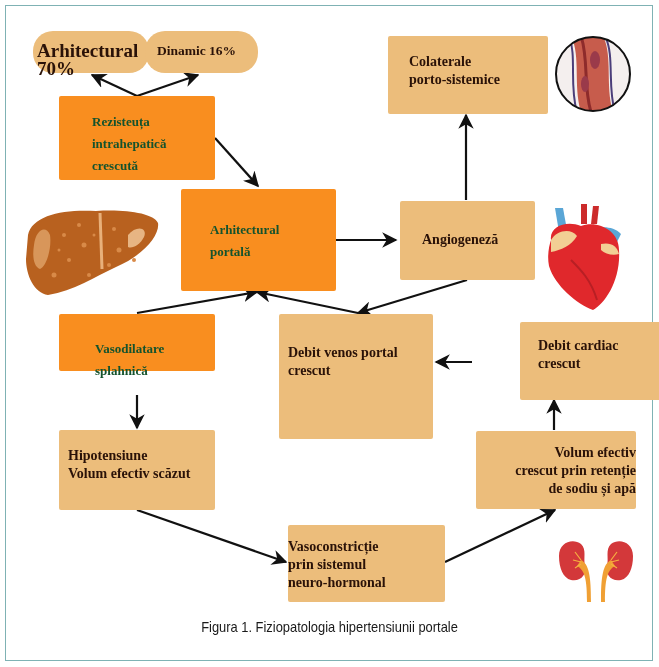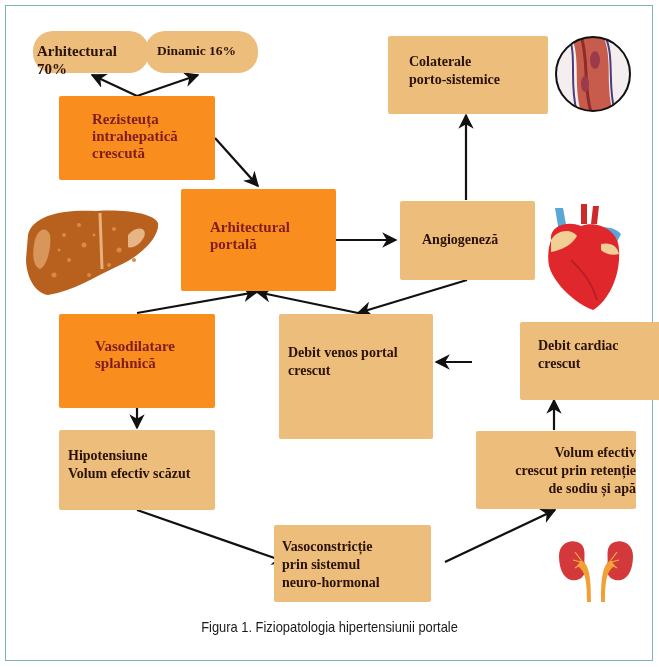--- a/index.html
+++ b/index.html
@@ -7,21 +7,21 @@
   .frame {
     position: absolute; left: 5px; top: 5px; width: 648px; height: 656px;
     border: 1px solid #7fb2b4; box-sizing: border-box; background: #fff;
   }
   .box {
     position: absolute; box-sizing: border-box; border-radius: 2px;
     font-family: "Liberation Serif", serif; font-weight: bold; color: #2a1208;
     font-size: 14px; line-height: 18px;
   }
   .tan { background: #ecbd7b; }
-  .orange { background: #f98e1f; color: #7f1d1d; font-size: 15px; line-height: 17px; }
+  .orange { background: #f98e1f; color: #14532d; font-size: 13px; line-height: 22px; }
   .box span { display: block; white-space: pre-line; }
   .caption {
     position: absolute; left: 0; width: 659px; top: 618px; text-align: center;
     font-family: "Liberation Sans", sans-serif; font-size: 15px; color: #1a1a1a;
     transform: scaleX(0.86);
   }
   svg.arrows { position: absolute; left: 0; top: 0; }
   .illus { position: absolute; }
 </style>
 </head>
@@ -45,21 +45,21 @@
     <line x1="358" y1="313" x2="257" y2="292" marker-end="url(#ah)"></line>
     <line x1="137" y1="313" x2="257" y2="292" marker-end="url(#ah)"></line>
     <line x1="137" y1="395" x2="137" y2="428" marker-end="url(#ah)"></line>
     <line x1="137" y1="510" x2="286" y2="562" marker-end="url(#ah)"></line>
     <line x1="445" y1="562" x2="555" y2="510" marker-end="url(#ah)"></line>
     <line x1="554" y1="430" x2="554" y2="400" marker-end="url(#ah)"></line>
     <line x1="472" y1="362" x2="436" y2="362" marker-end="url(#ah)"></line>
   </g>
 </svg>
 
-<div class="box tan" style="left:33px;top:31px;width:116px;height:42px;border-radius:20px;padding:11px 0 0 4px;font-size:15px;">
+<div class="box tan" style="left:33px;top:31px;width:116px;height:42px;border-radius:20px;padding:11px 0 0 4px;font-size:19px;">
   <span>Arhitectural 70%</span>
 </div>
 <div class="box tan" style="left:145px;top:31px;width:113px;height:42px;border-radius:20px;padding:11px 0 0 12px;font-size:13.5px;">
   <span>Dinamic 16%</span>
 </div>
 <div class="box orange" style="left:59px;top:96px;width:156px;height:84px;padding:15px 0 0 33px;">
   <span>Rezisteuța
 intrahepatică
 crescută</span>
 </div>
@@ -67,42 +67,42 @@
   <span>Arhitectural
 portală</span>
 </div>
 <div class="box tan" style="left:388px;top:36px;width:160px;height:78px;padding:17px 0 0 21px;">
   <span>Colaterale
 porto-sistemice</span>
 </div>
 <div class="box tan" style="left:400px;top:201px;width:135px;height:79px;padding:30px 0 0 22px;">
   <span>Angiogeneză</span>
 </div>
-<div class="box orange" style="left:59px;top:314px;width:156px;height:94px;padding:24px 8px 0 36px;">
+<div class="box orange" style="left:59px;top:314px;width:156px;height:57px;padding:24px 8px 0 36px;">
   <span>Vasodilatare
 splahnică</span>
 </div>
 <div class="box tan" style="left:279px;top:314px;width:154px;height:125px;padding:30px 0 0 9px;">
   <span>Debit venos portal
 crescut</span>
 </div>
 <div class="box tan" style="left:474px;top:322px;width:162px;height:78px;padding:15px 0 0 18px;margin-left:46px;">
   <span>Debit cardiac
 crescut</span>
 </div>
 <div class="box tan" style="left:59px;top:430px;width:156px;height:80px;padding:17px 0 0 9px;">
   <span>Hipotensiune
 Volum efectiv scăzut</span>
 </div>
 <div class="box tan" style="left:476px;top:431px;width:160px;height:78px;padding:13px 0 0 14px;text-align:right;">
   <span>Volum efectiv
 crescut prin retenție
 de sodiu și apă</span>
 </div>
-<div class="box tan" style="left:274px;top:525px;width:157px;height:77px;padding:13px 0 0 8px;">
+<div class="box tan" style="left:288px;top:525px;width:157px;height:77px;padding:13px 0 0 0;">
   <span>Vasoconstricție
 prin sistemul
 neuro-hormonal</span>
 </div>
 
 <svg class="illus" style="left:24px;top:205px;" width="138" height="92" viewBox="0 0 138 92">
   <path d="M4,30 C8,10 40,4 72,6 C100,4 130,8 134,18 C136,30 120,50 92,62 C70,72 50,86 24,90 C10,88 2,70 2,54 Z" fill="#b8611f"></path>
   <path d="M76,8 L78,64" stroke="#e8b07a" stroke-width="3"></path>
   <path d="M10,40 C12,24 22,20 26,30 C28,44 22,62 16,64 C10,62 8,52 10,40 Z" fill="#d8965a"></path>
   <path d="M104,30 C112,20 124,22 120,32 C116,40 108,44 104,42 Z" fill="#e7b583"></path>

